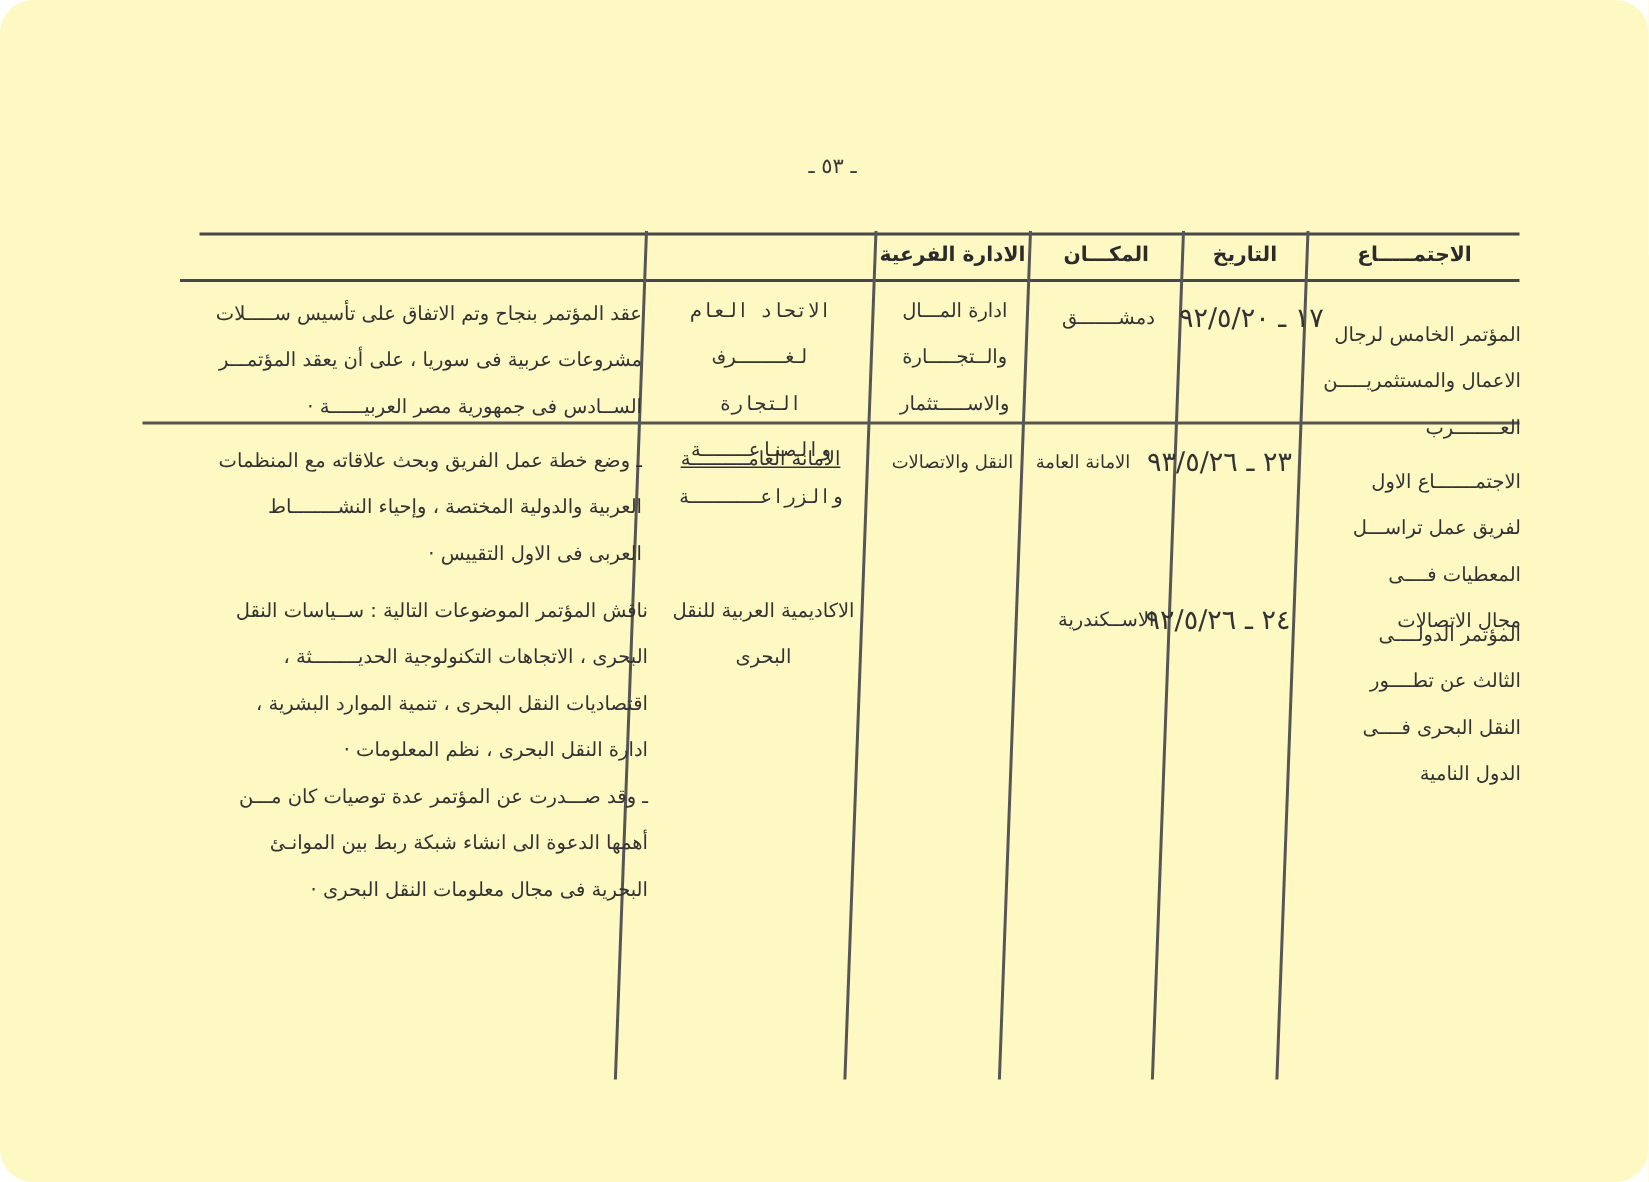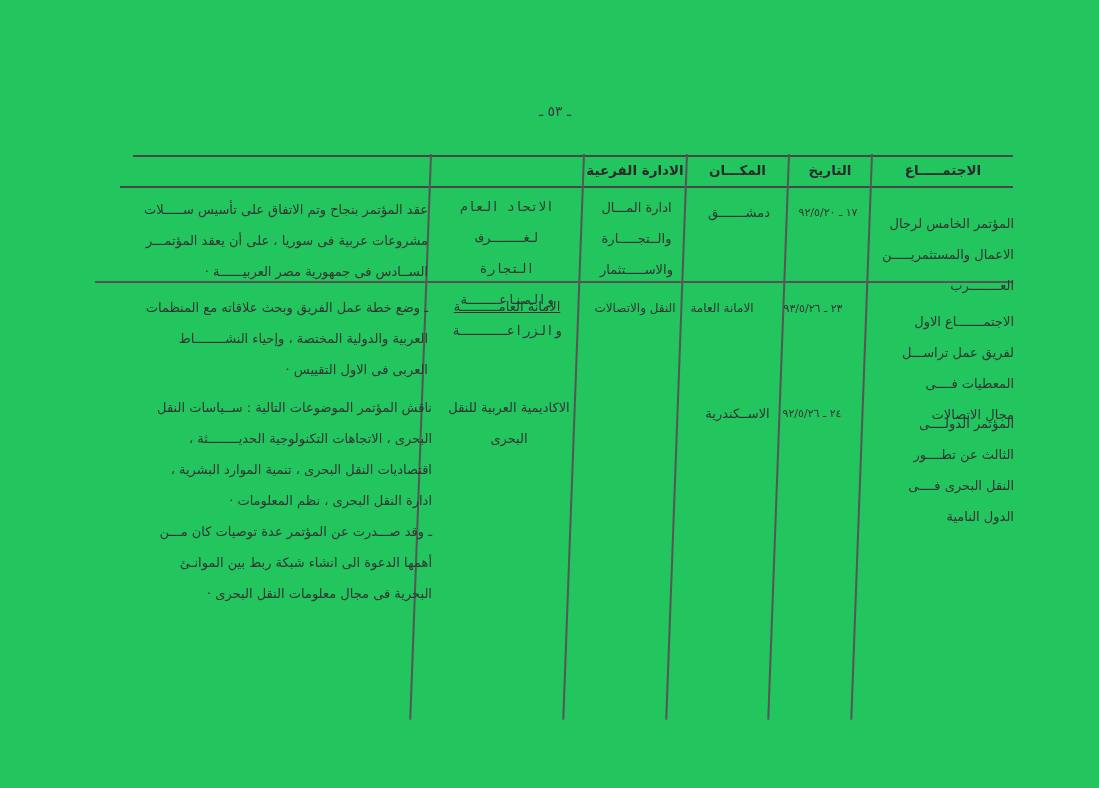--- a/index.html
+++ b/index.html
@@ -6,21 +6,22 @@
   body{
     width:1099px;height:788px;
     background:#ffffff;
     font-family:"DejaVu Sans", sans-serif;
     position:relative;
     overflow:hidden;
     color:#2e2e2e;
   }
   .page{
     position:absolute;inset:0;
-    background:#22c55e;
+    background:#fef9c3;
+    border-radius:22px;
   }
   .page-number{
     position:absolute;left:500px;top:103px;width:110px;
     text-align:center;font-size:14px;color:#3a3a3a;
     letter-spacing:2px;
     direction:ltr;unicode-bidi:bidi-override;
   }
   .hline{position:absolute;background:#474747;height:2px;}
   .hline.thin{height:1.5px;background:#555;}
   .vline{
@@ -42,21 +43,21 @@
     font-size:13px;
     line-height:31px;
     color:#333333;
   }
   .cell.center{text-align:center;}
   .cell.right{text-align:right;margin-top:16px;}
   .cell.justify{text-align:right;}
   .date-cell{
     direction:ltr;unicode-bidi:bidi-override;
     text-align:center;white-space:nowrap;
-    font-size:11px;letter-spacing:0.5px;
+    font-size:18px;letter-spacing:0.5px;
   }
   .small{font-size:12px;}
 </style>
 </head>
 <body>
 
 <div class="page">
 
   <div class="page-number">ـ ٥٣ ـ</div>
 

